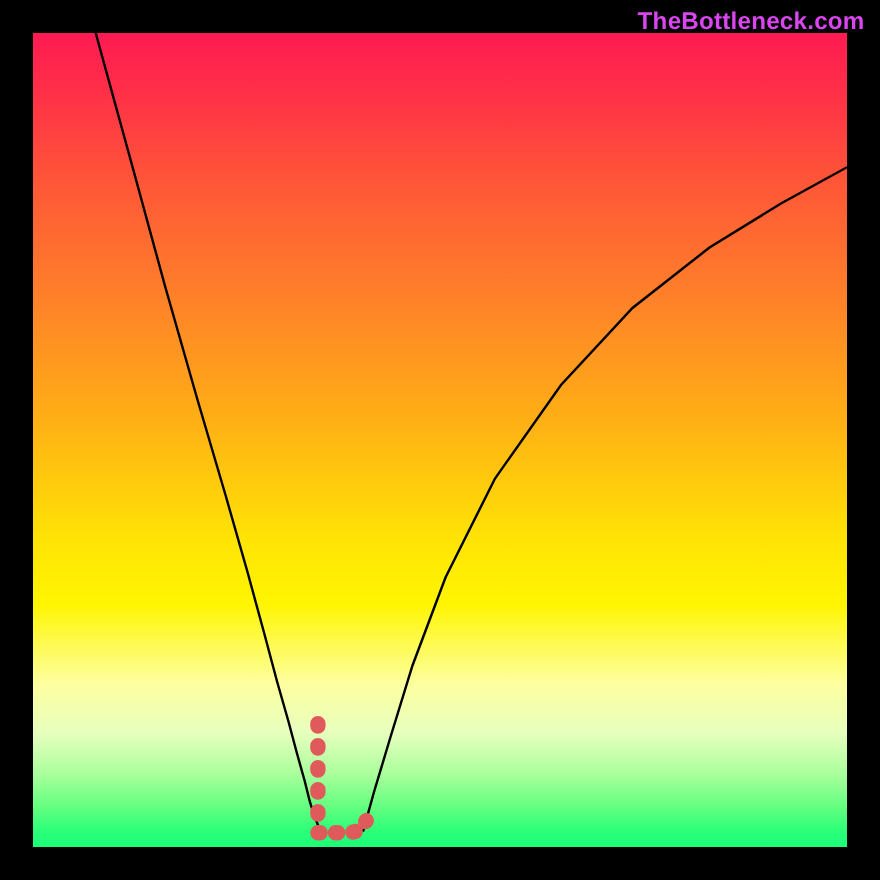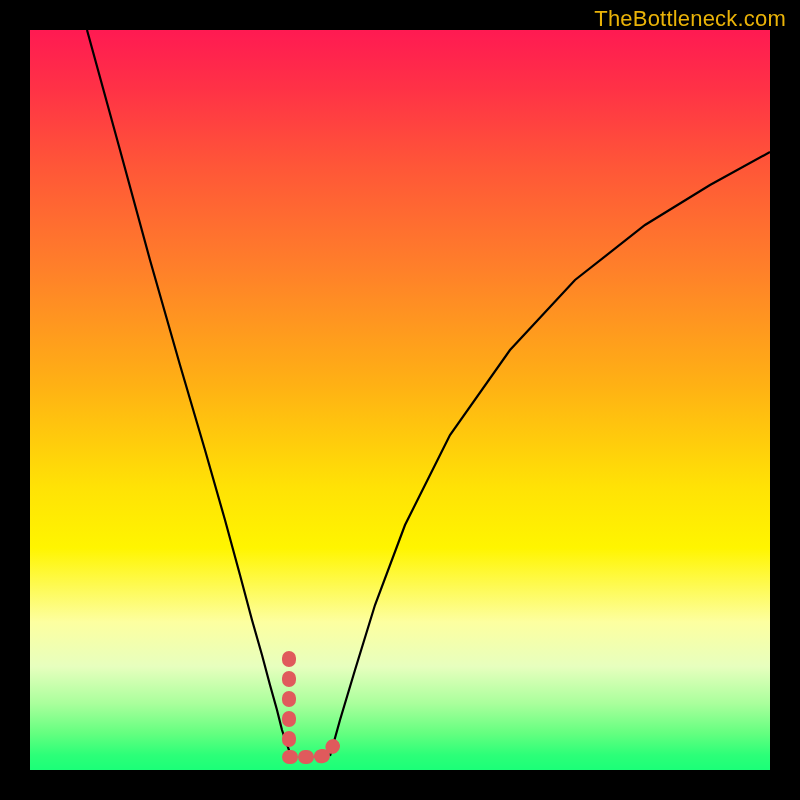--- a/index.html
+++ b/index.html
@@ -54,23 +54,23 @@
     position: absolute;
     left: 0;
     top: 0;
     width: 100%;
     height: 100%;
   }
   .watermark {
     position: absolute;
     top: 6px;
     right: 14px;
-    color: #eab308;
+    color: #d946ef;
     font-size: 22px;
-    font-weight: 400;
+    font-weight: 700;
     letter-spacing: 0.2px;
   }
 </style>
 </head>
 <body>
 
 <div class="frame">
   <div class="plot-area">
     <div class="gradient"></div>
     <svg class="curves" viewBox="0 0 740 740" preserveAspectRatio="none">

